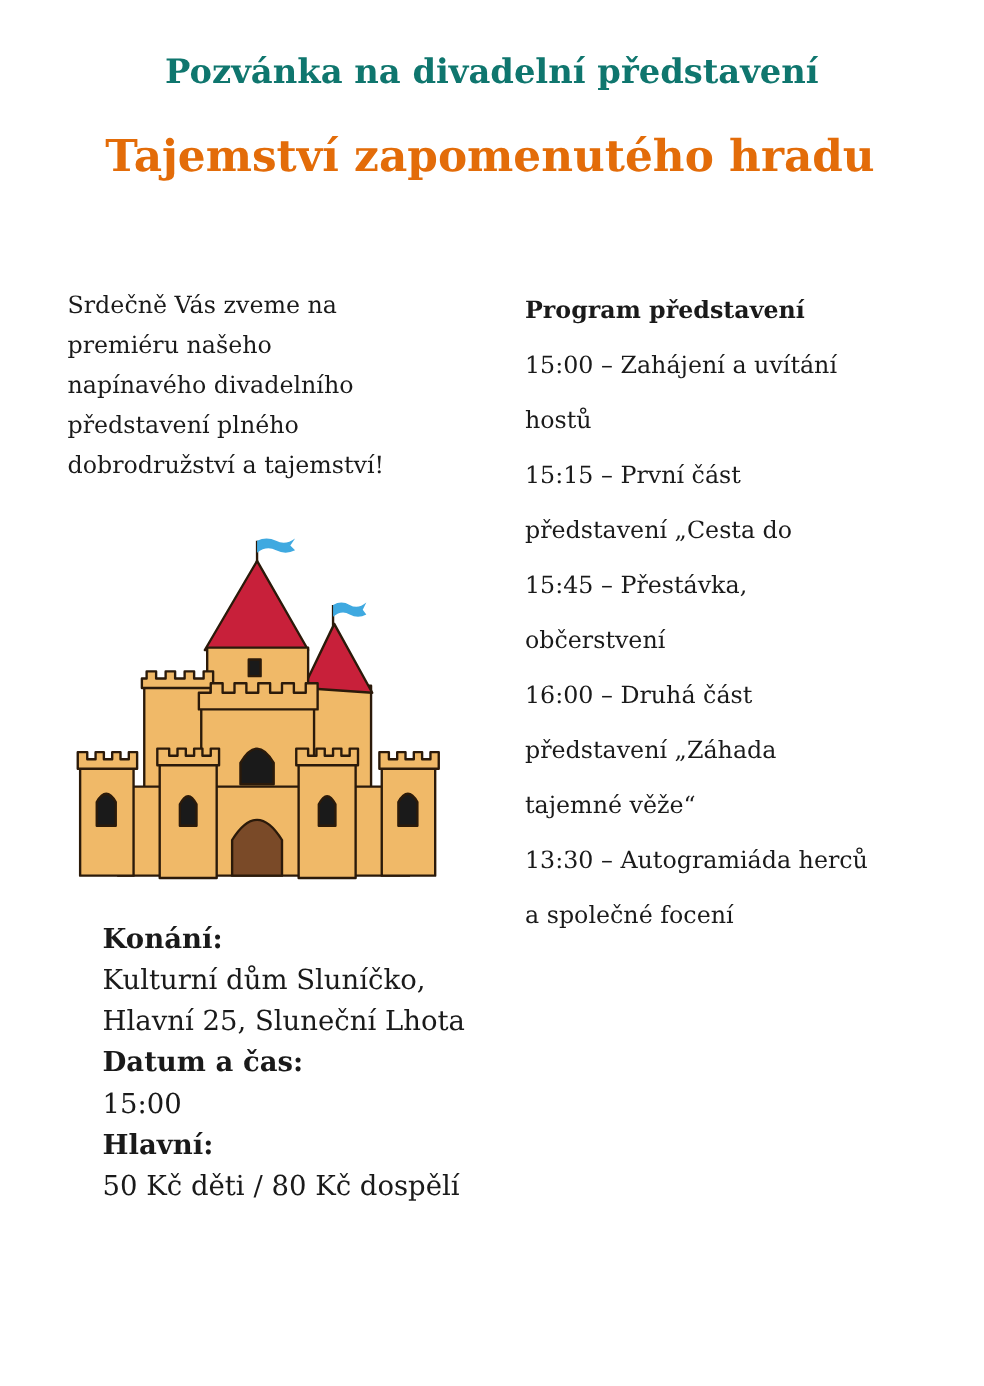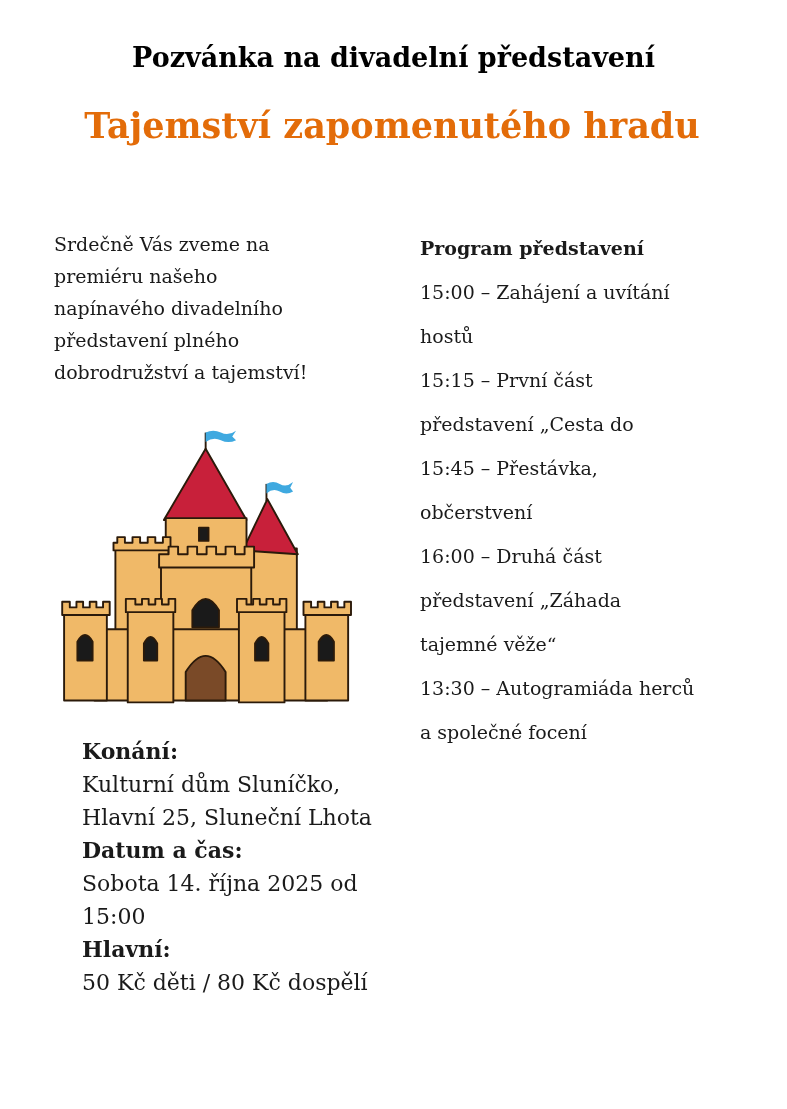--- a/index.html
+++ b/index.html
@@ -1,19 +1,19 @@
 <!DOCTYPE html>
 <html><head>
 <meta charset="utf-8">
 <style>
   html, body { margin: 0; padding: 0; background: #ffffff; }
   body { width: 787px; height: 1109px; position: relative; overflow: hidden;
          font-family: "DejaVu Serif", "Liberation Serif", serif; color: #1a1a1a; }
   .title1 { position: absolute; top: 42px; left: 0; width: 787px; text-align: center;
-            font-size: 27px; font-weight: bold; color: #000000; letter-spacing: 0px; }
+            font-size: 27px; font-weight: bold; color: #0f766e; letter-spacing: 0px; }
   .title2 { position: absolute; top: 105px; left: 0; width: 784px; text-align: center;
             font-size: 35px; font-weight: bold; color: #e36c09; }
   .intro { position: absolute; top: 228px; left: 53px; width: 330px;
            font-size: 19px; line-height: 31px; }
   .intro p { margin: 1px; }
   .castle { position: absolute; top: 425px; left: 56px; width: 305px; height: 285px; }
   .info { position: absolute; top: 735px; left: 53px; width: 330px;
           font-size: 22px; line-height: 33px; margin-left: 29px; }
   .info .lbl { font-weight: bold; display: block; }
   .info .val { display: block; }
@@ -80,21 +80,20 @@
       <path d="M136 290 v-30 q21 -34 42 0 v30 z" fill="#7a4a28"></path>
     </g>
   </svg>
 </div>
 
 <div class="info">
   <span class="lbl">Konání:</span>
   <span class="val">Kulturní dům Sluníčko,</span>
   <span class="val">Hlavní 25, Sluneční Lhota</span>
   <span class="lbl">Datum a čas:</span>
-  <span class="val">Sobota 14. října 2025 od</span>
   <span class="val">15:00</span>
   <span class="lbl">Hlavní:</span>
   <span class="val">50 Kč děti / 80 Kč dospělí</span>
 </div>
 
 <div class="program">
   <span class="head">Program představení</span>
   <span class="line">15:00 – Zahájení a uvítání</span>
   <span class="line">hostů</span>
   <span class="line">15:15 – První část</span>

